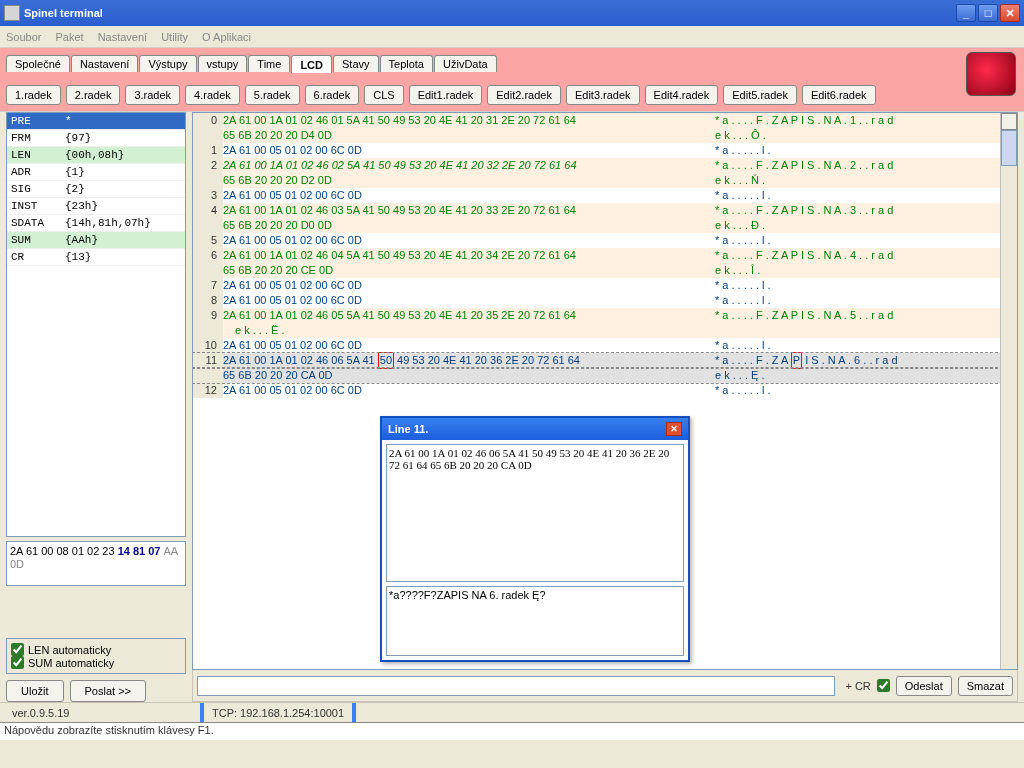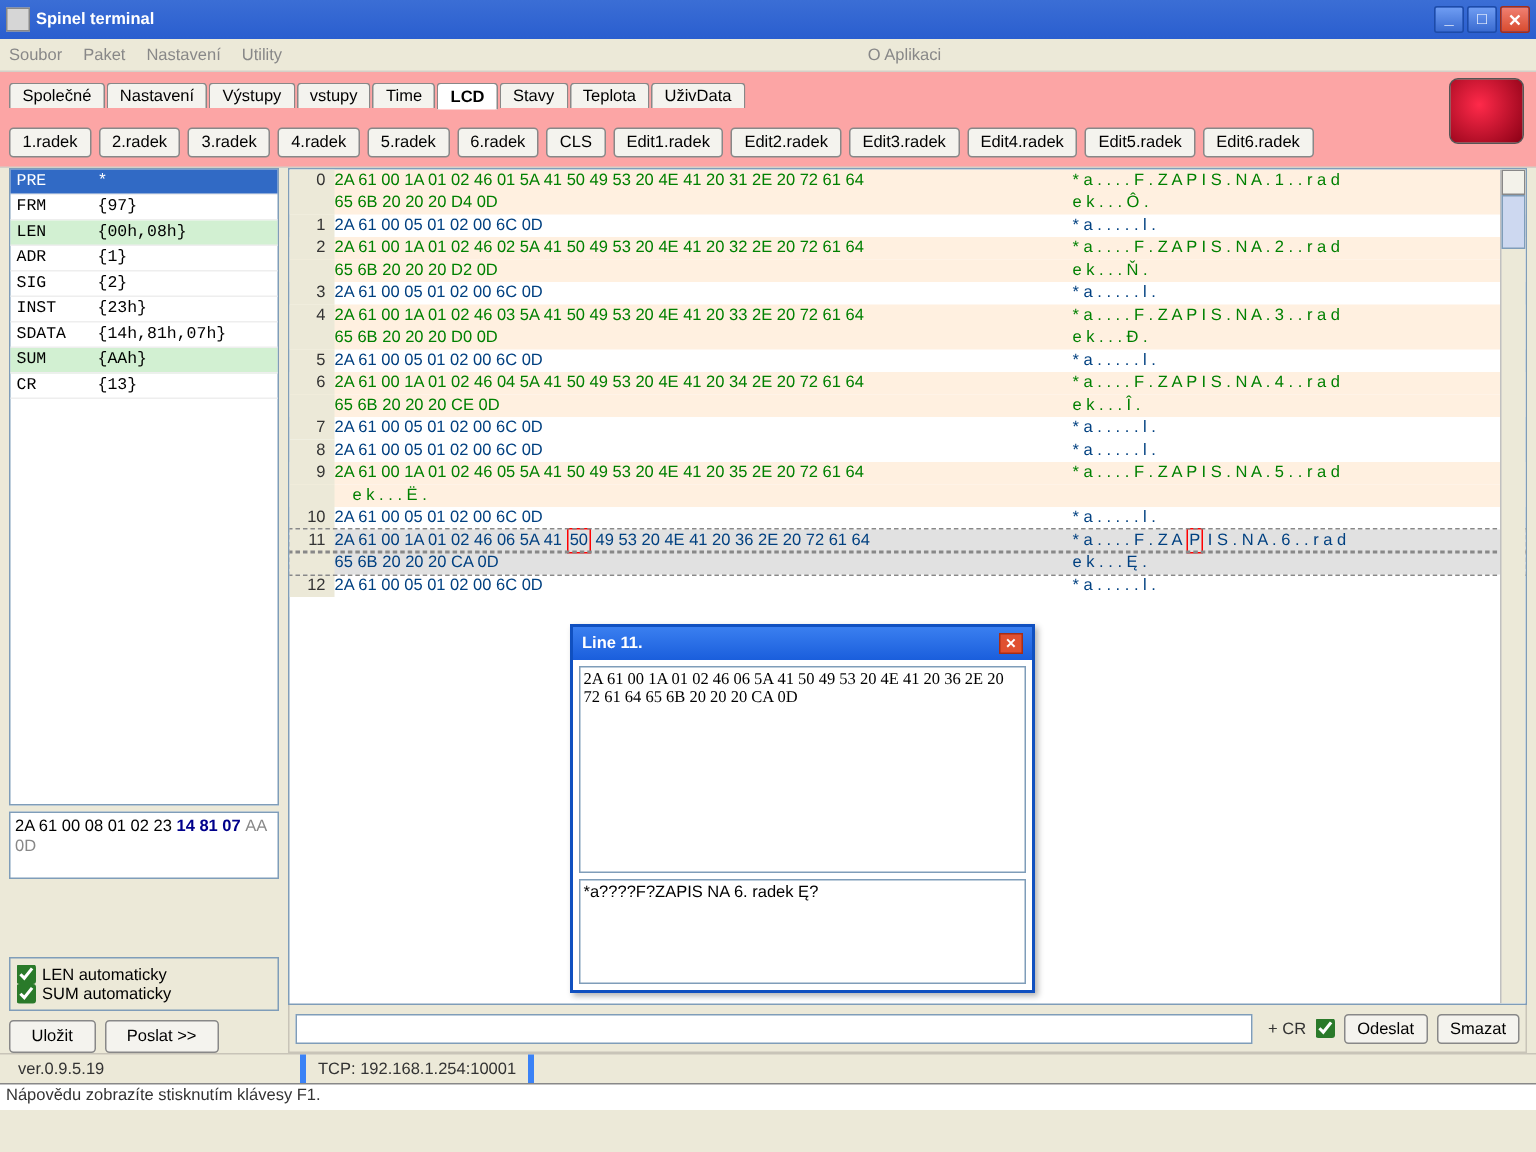--- a/index.html
+++ b/index.html
@@ -3,21 +3,21 @@
 <meta charset="utf-8">
 <style>
   * { box-sizing: border-box; margin: 0; padding: 0; font-family: Tahoma, sans-serif; font-size: 11px; }
   body { background: #ece9d8; width: 1024px; height: 768px; overflow: hidden; }
   .titlebar { height: 26px; background: linear-gradient(#3b6ed5,#2a5ecf); display:flex; align-items:center; padding:0 4px; color:white; font-weight:bold; }
   .titlebar .icon { width:16px; height:16px; background:#d6d6d6; margin-right:4px; border:1px solid #888;}
   .title-btns { margin-left:auto; display:flex; gap:2px; }
   .title-btns div { width:20px; height:18px; background:linear-gradient(#6f9df3,#3a6bd0); border:1px solid #1d4ba8; border-radius:2px; color:white; display:flex;align-items:center;justify-content:center; font-weight:bold; }
   .title-btns .close { background:linear-gradient(#f08072,#d84b2e); border-color:#a82d14;}
   .menubar { height:22px; background:#ece9d8; border-bottom:1px solid #d4d0c8; display:flex; align-items:center; padding:0 6px; color:#888;}
-  .menubar span { margin-right:14px;text-align:center; }
+  .menubar span { margin-right:14px; }
   .menubar .right { margin-left:auto; }
   .toolbar-area { background:#fca5a5; padding:4px 6px 6px 6px; border-bottom:1px solid #d4d0c8;}
   .tabrow { display:flex; align-items:flex-end; height:20px;}
   .tab { padding:2px 8px; border:1px solid #888; border-bottom:none; background:#f4f3ee; margin-right:1px; border-top-left-radius:3px; border-top-right-radius:3px;}
   .tab.active { background:#fff; font-weight:bold; position:relative; top:1px; padding-top:3px;margin-top:32px;}
   .btnrow { display:flex; gap:5px; margin-top:13px; flex-wrap:wrap;}
   .btn { padding:3px 8px; border:1px solid #888; background:#f4f3ee; border-radius:3px; cursor:pointer;}
   .logo { position:absolute; right:8px; top:52px; width:50px; height:44px; background:radial-gradient(circle at 40% 40%, #ff2a4a, #8a0015); border-radius:6px; border:1px solid #555;}
   .main { display:flex; height:590px; padding:0 6px; gap:6px;justify-content:space-between;}
   .left { width:180px; display:flex; flex-direction:column;}
@@ -175,21 +175,21 @@
       <div class="btn">Uložit</div>
       <div class="btn">Poslat &gt;&gt;</div>
     </div>
   </div>
 
   <div class="right">
     <div class="hex-view" id="hv">
       <div class="hex-line alt"><div class="gutter">0</div><div class="hex" style="color: rgb(0, 128, 0); width: 480px;">2A 61 00 1A 01 02 46 01 5A 41 50 49 53 20 4E 41 20 31 2E 20 72 61 64</div><div class="ascii" style="color: rgb(0, 128, 0);">* a . . . . F . Z A P I S . N A . 1 . . r a d</div></div>
         <div class="hex-line alt"><div class="gutter"></div><div class="hex" style="color: rgb(0, 128, 0); width: 480px;">65 6B 20 20 20 D4 0D</div><div class="ascii" style="color: rgb(0, 128, 0);">e k . . . Ô .</div></div>
         <div class="hex-line"><div class="gutter">1</div><div class="hex" style="color: rgb(0, 64, 128); width: 480px;">2A 61 00 05 01 02 00 6C 0D</div><div class="ascii" style="color: rgb(0, 64, 128);">* a . . . . . l .</div></div>
-        <div class="hex-line alt"><div class="gutter">2</div><div class="hex" style="color: rgb(0, 128, 0); width: 480px;">2A 61 00 1A 01 02 46 02 5A 41 50 49 53 20 4E 41 20 32 2E 20 72 61 64</div><div class="ascii" style="color: rgb(0, 128, 0);">* a . . . . F . Z A P I S . N A . 2 . . r a d</div></div>
+        <div class="hex-line alt"><div class="gutter">2</div><div class="hex" style="color: rgb(0, 128, 0); width: 480px; font-style: italic;">2A 61 00 1A 01 02 46 02 5A 41 50 49 53 20 4E 41 20 32 2E 20 72 61 64</div><div class="ascii" style="color: rgb(0, 128, 0);">* a . . . . F . Z A P I S . N A . 2 . . r a d</div></div>
         <div class="hex-line alt"><div class="gutter"></div><div class="hex" style="color: rgb(0, 128, 0); width: 480px;">65 6B 20 20 20 D2 0D</div><div class="ascii" style="color: rgb(0, 128, 0);">e k . . . Ň .</div></div>
         <div class="hex-line"><div class="gutter">3</div><div class="hex" style="color: rgb(0, 64, 128); width: 480px;">2A 61 00 05 01 02 00 6C 0D</div><div class="ascii" style="color: rgb(0, 64, 128);">* a . . . . . l .</div></div>
         <div class="hex-line alt"><div class="gutter">4</div><div class="hex" style="color: rgb(0, 128, 0); width: 480px;">2A 61 00 1A 01 02 46 03 5A 41 50 49 53 20 4E 41 20 33 2E 20 72 61 64</div><div class="ascii" style="color: rgb(0, 128, 0);">* a . . . . F . Z A P I S . N A . 3 . . r a d</div></div>
         <div class="hex-line alt"><div class="gutter"></div><div class="hex" style="color: rgb(0, 128, 0); width: 480px;">65 6B 20 20 20 D0 0D</div><div class="ascii" style="color: rgb(0, 128, 0);">e k . . . Đ .</div></div>
         <div class="hex-line"><div class="gutter">5</div><div class="hex" style="color: rgb(0, 64, 128); width: 480px;">2A 61 00 05 01 02 00 6C 0D</div><div class="ascii" style="color: rgb(0, 64, 128);">* a . . . . . l .</div></div>
         <div class="hex-line alt"><div class="gutter">6</div><div class="hex" style="color: rgb(0, 128, 0); width: 480px;">2A 61 00 1A 01 02 46 04 5A 41 50 49 53 20 4E 41 20 34 2E 20 72 61 64</div><div class="ascii" style="color: rgb(0, 128, 0);">* a . . . . F . Z A P I S . N A . 4 . . r a d</div></div>
         <div class="hex-line alt"><div class="gutter"></div><div class="hex" style="color: rgb(0, 128, 0); width: 480px;">65 6B 20 20 20 CE 0D</div><div class="ascii" style="color: rgb(0, 128, 0);">e k . . . Î .</div></div>
         <div class="hex-line"><div class="gutter">7</div><div class="hex" style="color: rgb(0, 64, 128); width: 480px;">2A 61 00 05 01 02 00 6C 0D</div><div class="ascii" style="color: rgb(0, 64, 128);">* a . . . . . l .</div></div>
         <div class="hex-line"><div class="gutter">8</div><div class="hex" style="color: rgb(0, 64, 128); width: 480px;">2A 61 00 05 01 02 00 6C 0D</div><div class="ascii" style="color: rgb(0, 64, 128);">* a . . . . . l .</div></div>
         <div class="hex-line alt"><div class="gutter">9</div><div class="hex" style="color: rgb(0, 128, 0); width: 480px;">2A 61 00 1A 01 02 46 05 5A 41 50 49 53 20 4E 41 20 35 2E 20 72 61 64</div><div class="ascii" style="color: rgb(0, 128, 0);">* a . . . . F . Z A P I S . N A . 5 . . r a d</div></div>

